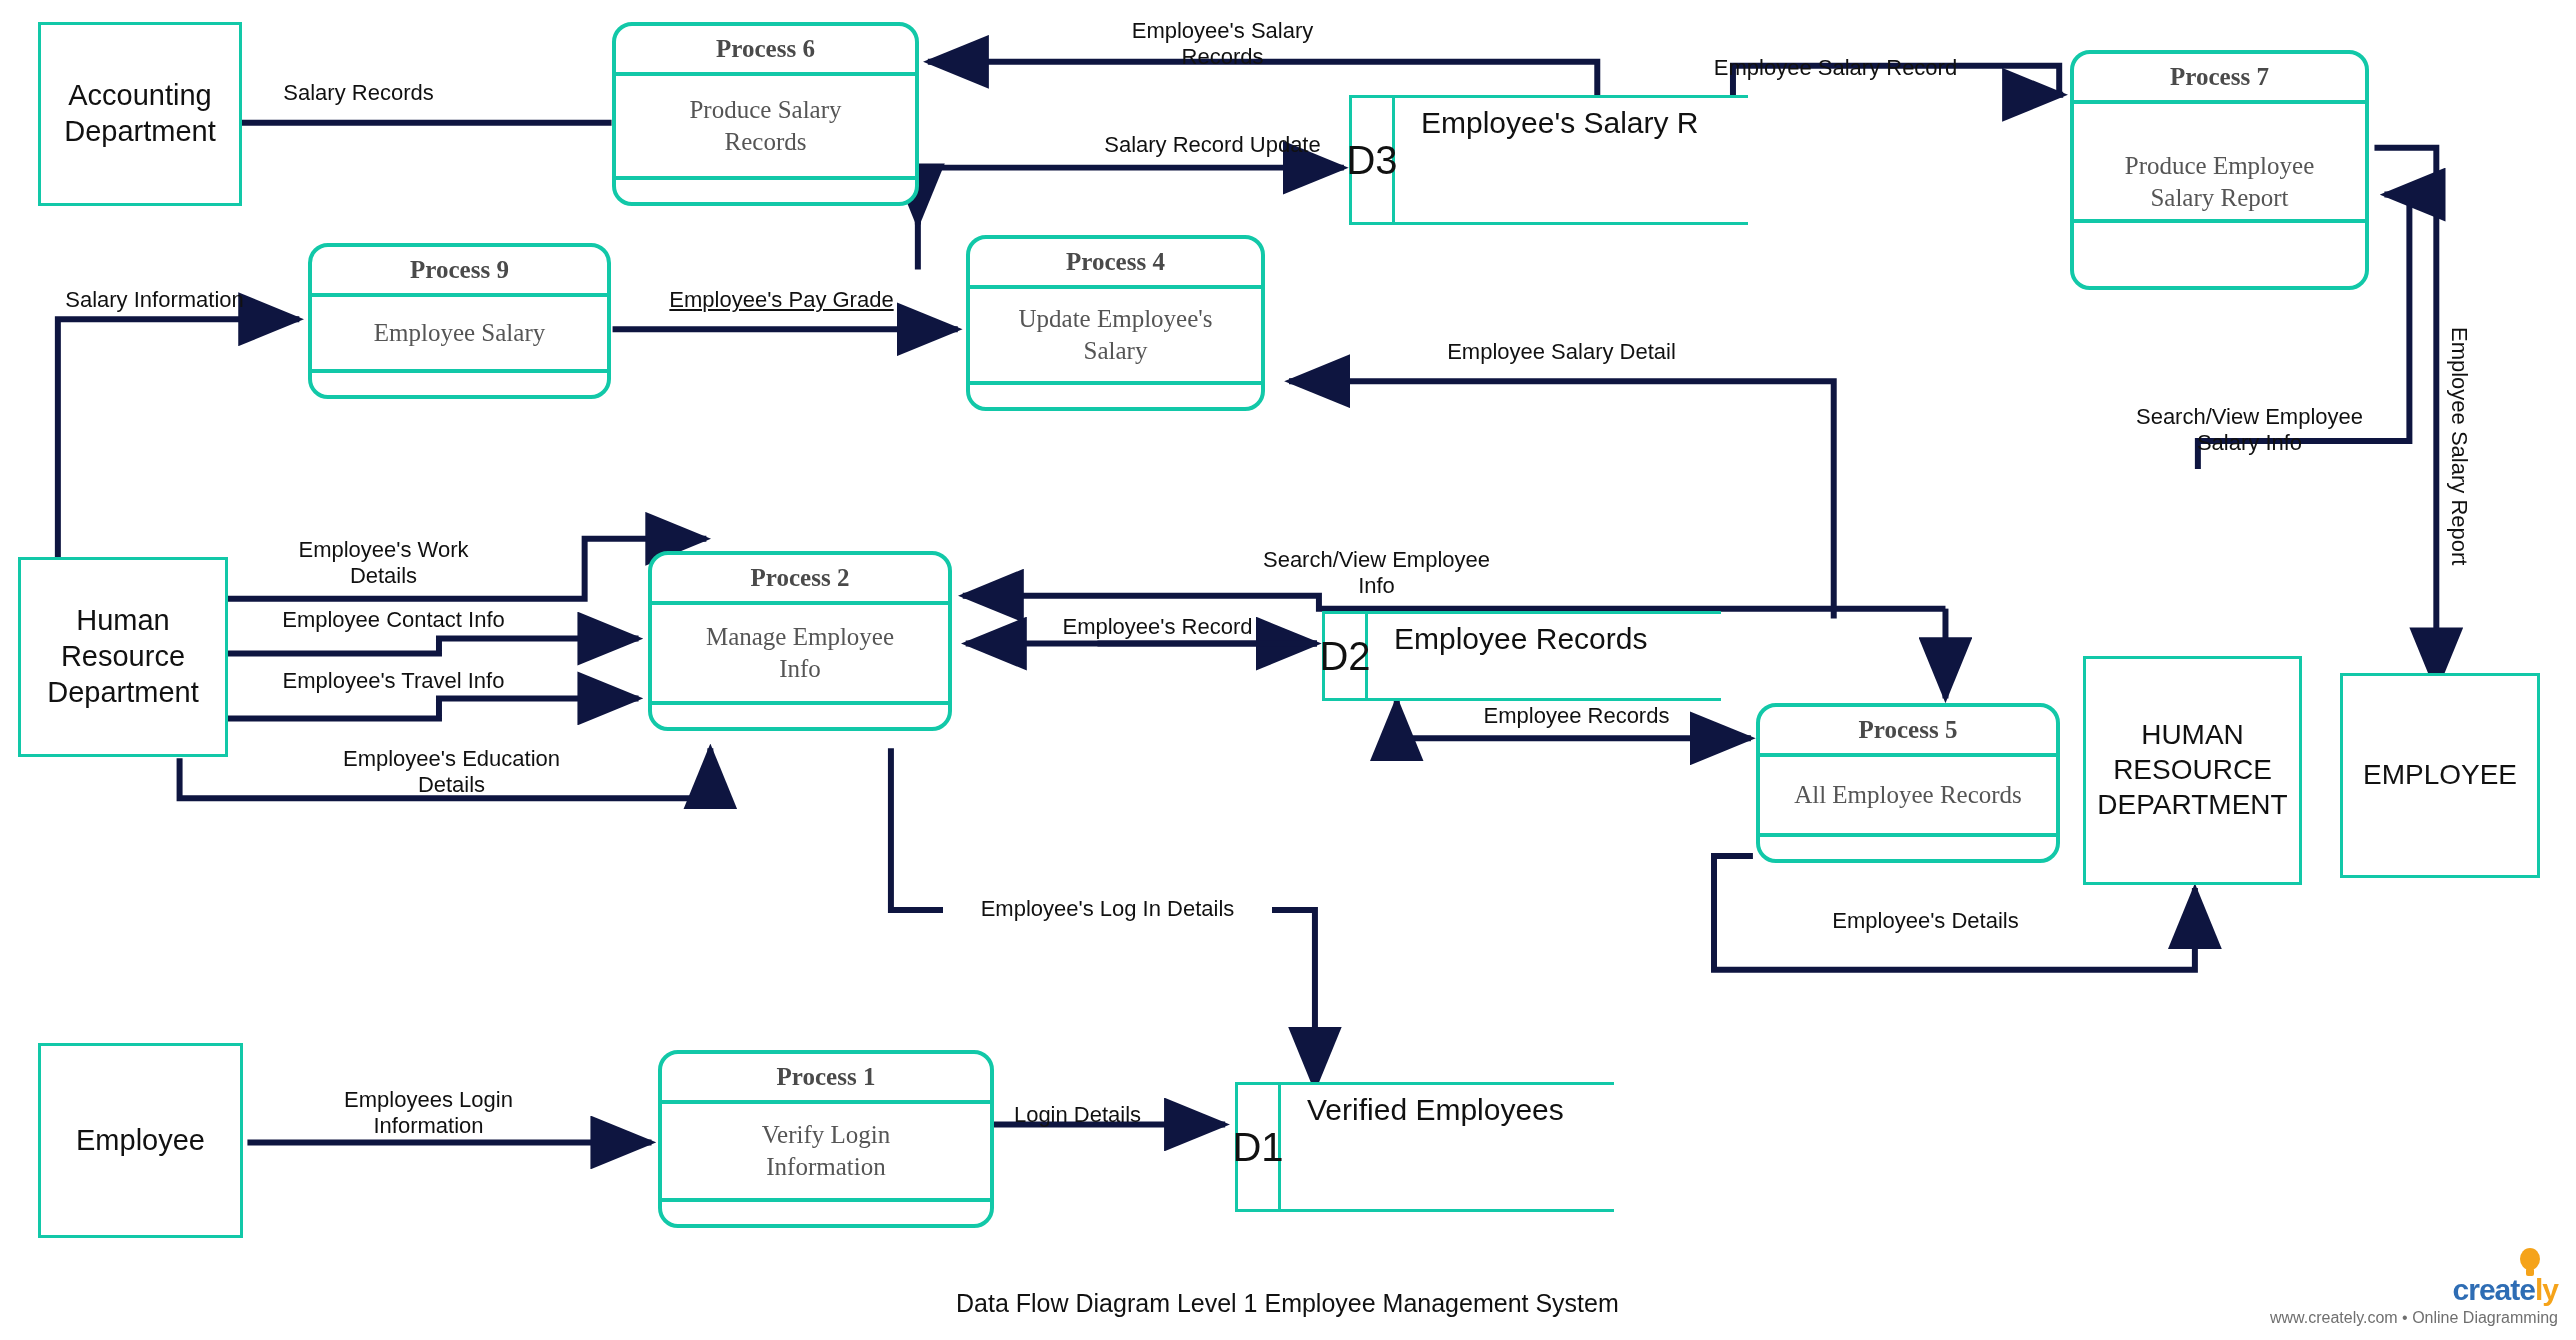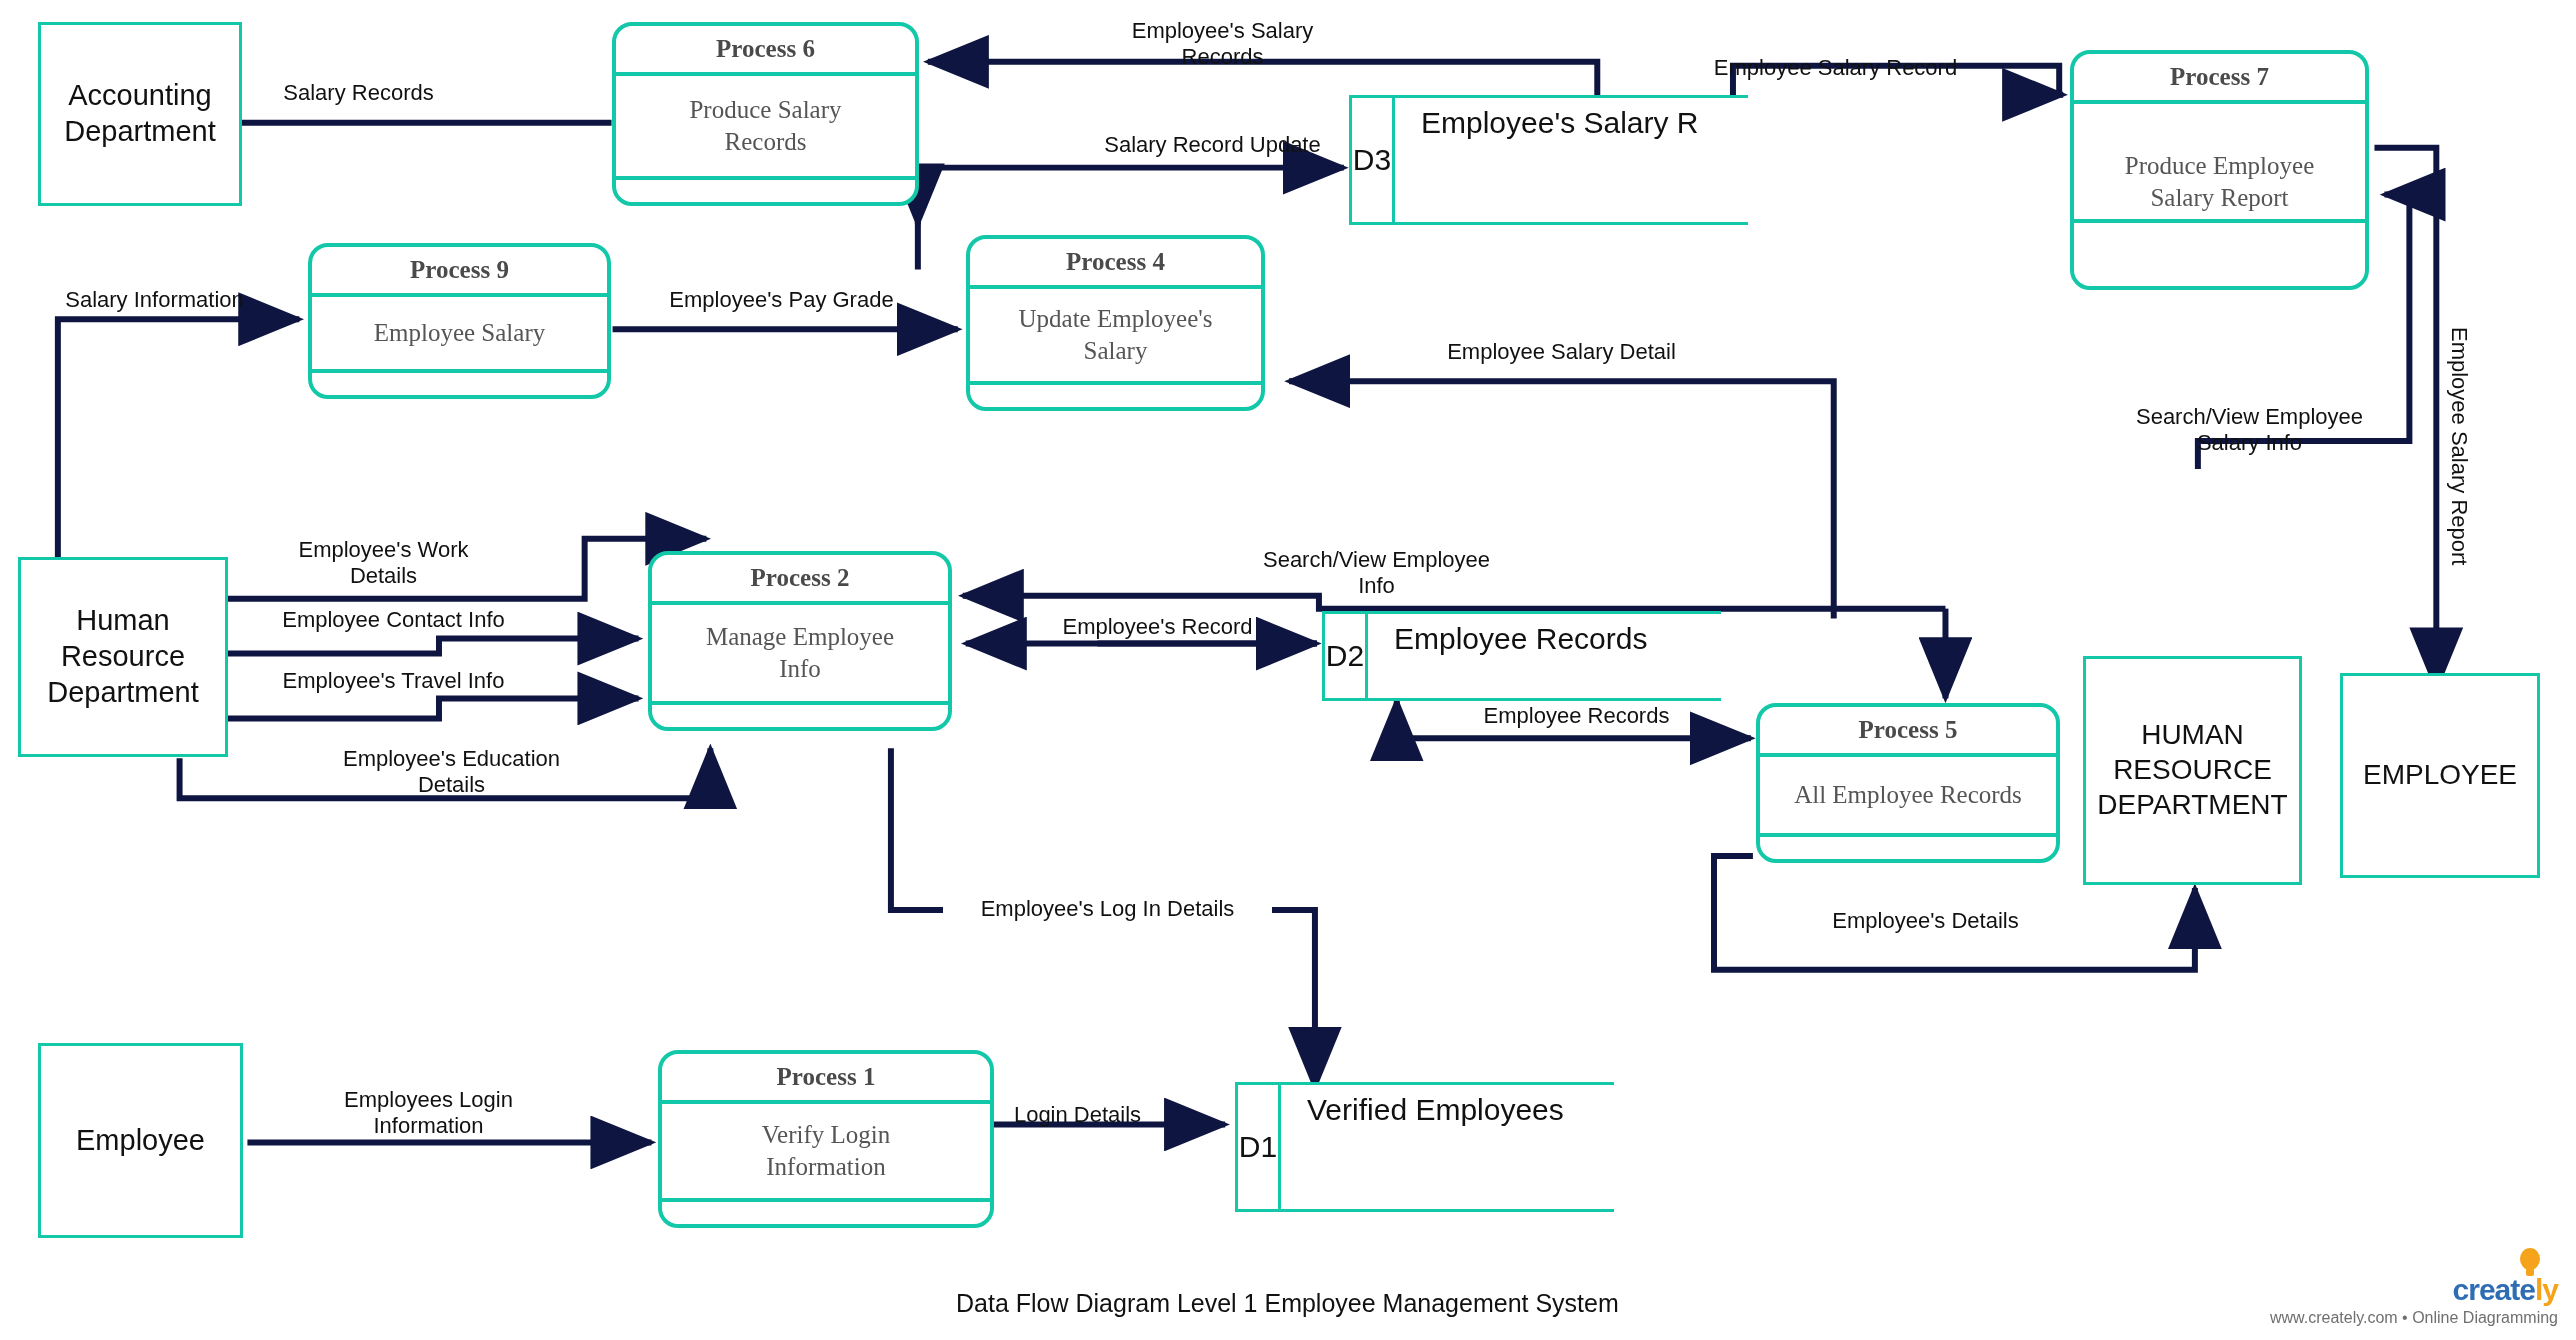--- a/index.html
+++ b/index.html
@@ -39,21 +39,21 @@
     line-height:1.28;padding:0 8px;
   }
   .process .p-foot{flex:0 0 22px;}
 
   
   .store{position:absolute;box-sizing:border-box;}
   .store .s-id{
     position:absolute;left:0;top:0;bottom:0;width:46px;box-sizing:border-box;
     border:3px solid #12C8A8;background:#fff;
     display:flex;align-items:center;justify-content:center;
-    font-size:30px;color:#111;
+    font-size:40px;color:#111;
   }
   .store .s-name{
     position:absolute;left:46px;right:0;top:0;bottom:0;box-sizing:border-box;
     border-top:3px solid #12C8A8;border-bottom:3px solid #12C8A8;
     background:#fff;display:flex;align-items:flex-start;
     padding-left:26px;padding-top:8px;
     font-size:30px;color:#111;white-space:nowrap;overflow:hidden;
   }
 
   
@@ -238,21 +238,21 @@
 
   <div class="flab" style="left:1048px;top:18px;width:349px;">Employee's Salary
 Records</div>
 
   <div class="flab" style="left:1656px;top:55px;width:359px;">Employee Salary Record</div>
 
   <div class="flab" style="left:1058px;top:132px;width:309px;">Salary Record Update</div>
 
   <div class="flab" style="left:30px;top:287px;width:249px;">Salary Information</div>
 
-  <div class="flab" style="left:627px;top:287px;width:309px;">Employee's Pay Grade</div>
+  <div class="flab" style="left:627px;top:287px;width:309px;text-decoration:underline;">Employee's Pay Grade</div>
 
   <div class="flab" style="left:1397px;top:339px;width:329px;">Employee Salary Detail</div>
 
   <div class="flab" style="left:2100px;top:404px;width:299px;">Search/View Employee
 Salary Info</div>
 
   <div class="flab vert" style="left:2446px;top:327px;height:239px;">Employee
 Salary Report</div>
 
   <div class="flab" style="left:234px;top:537px;width:299px;">Employee's Work

